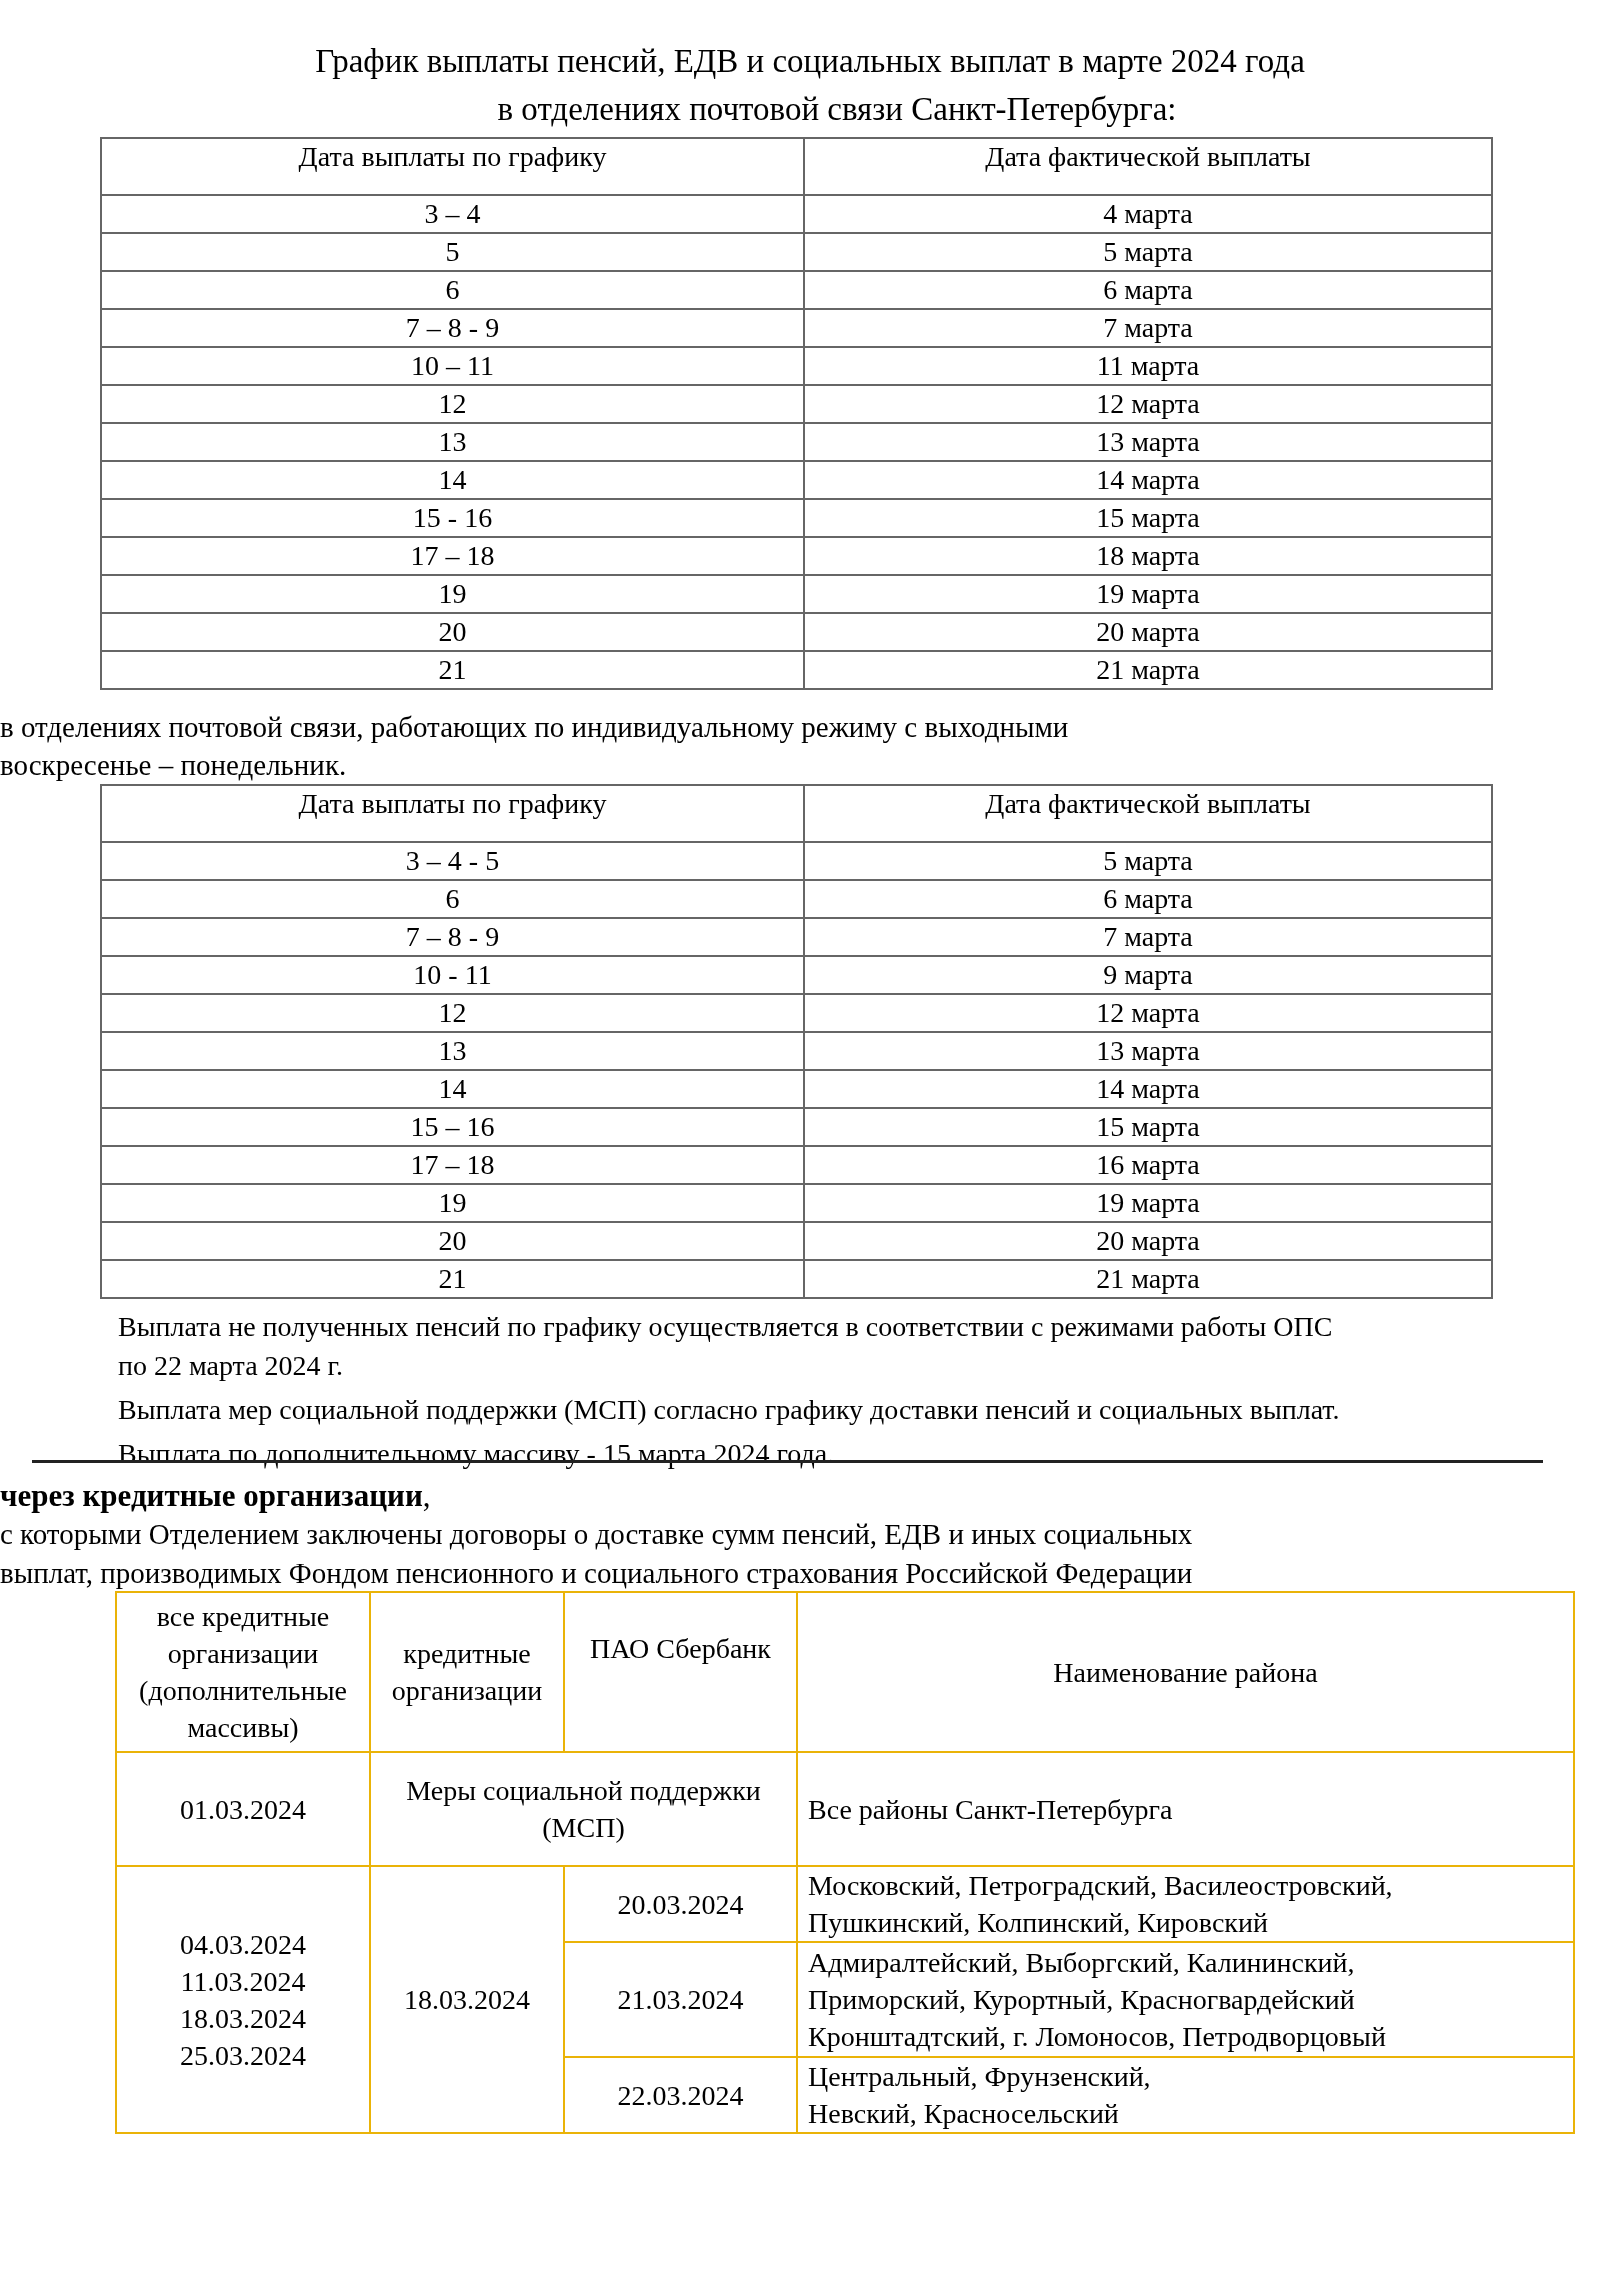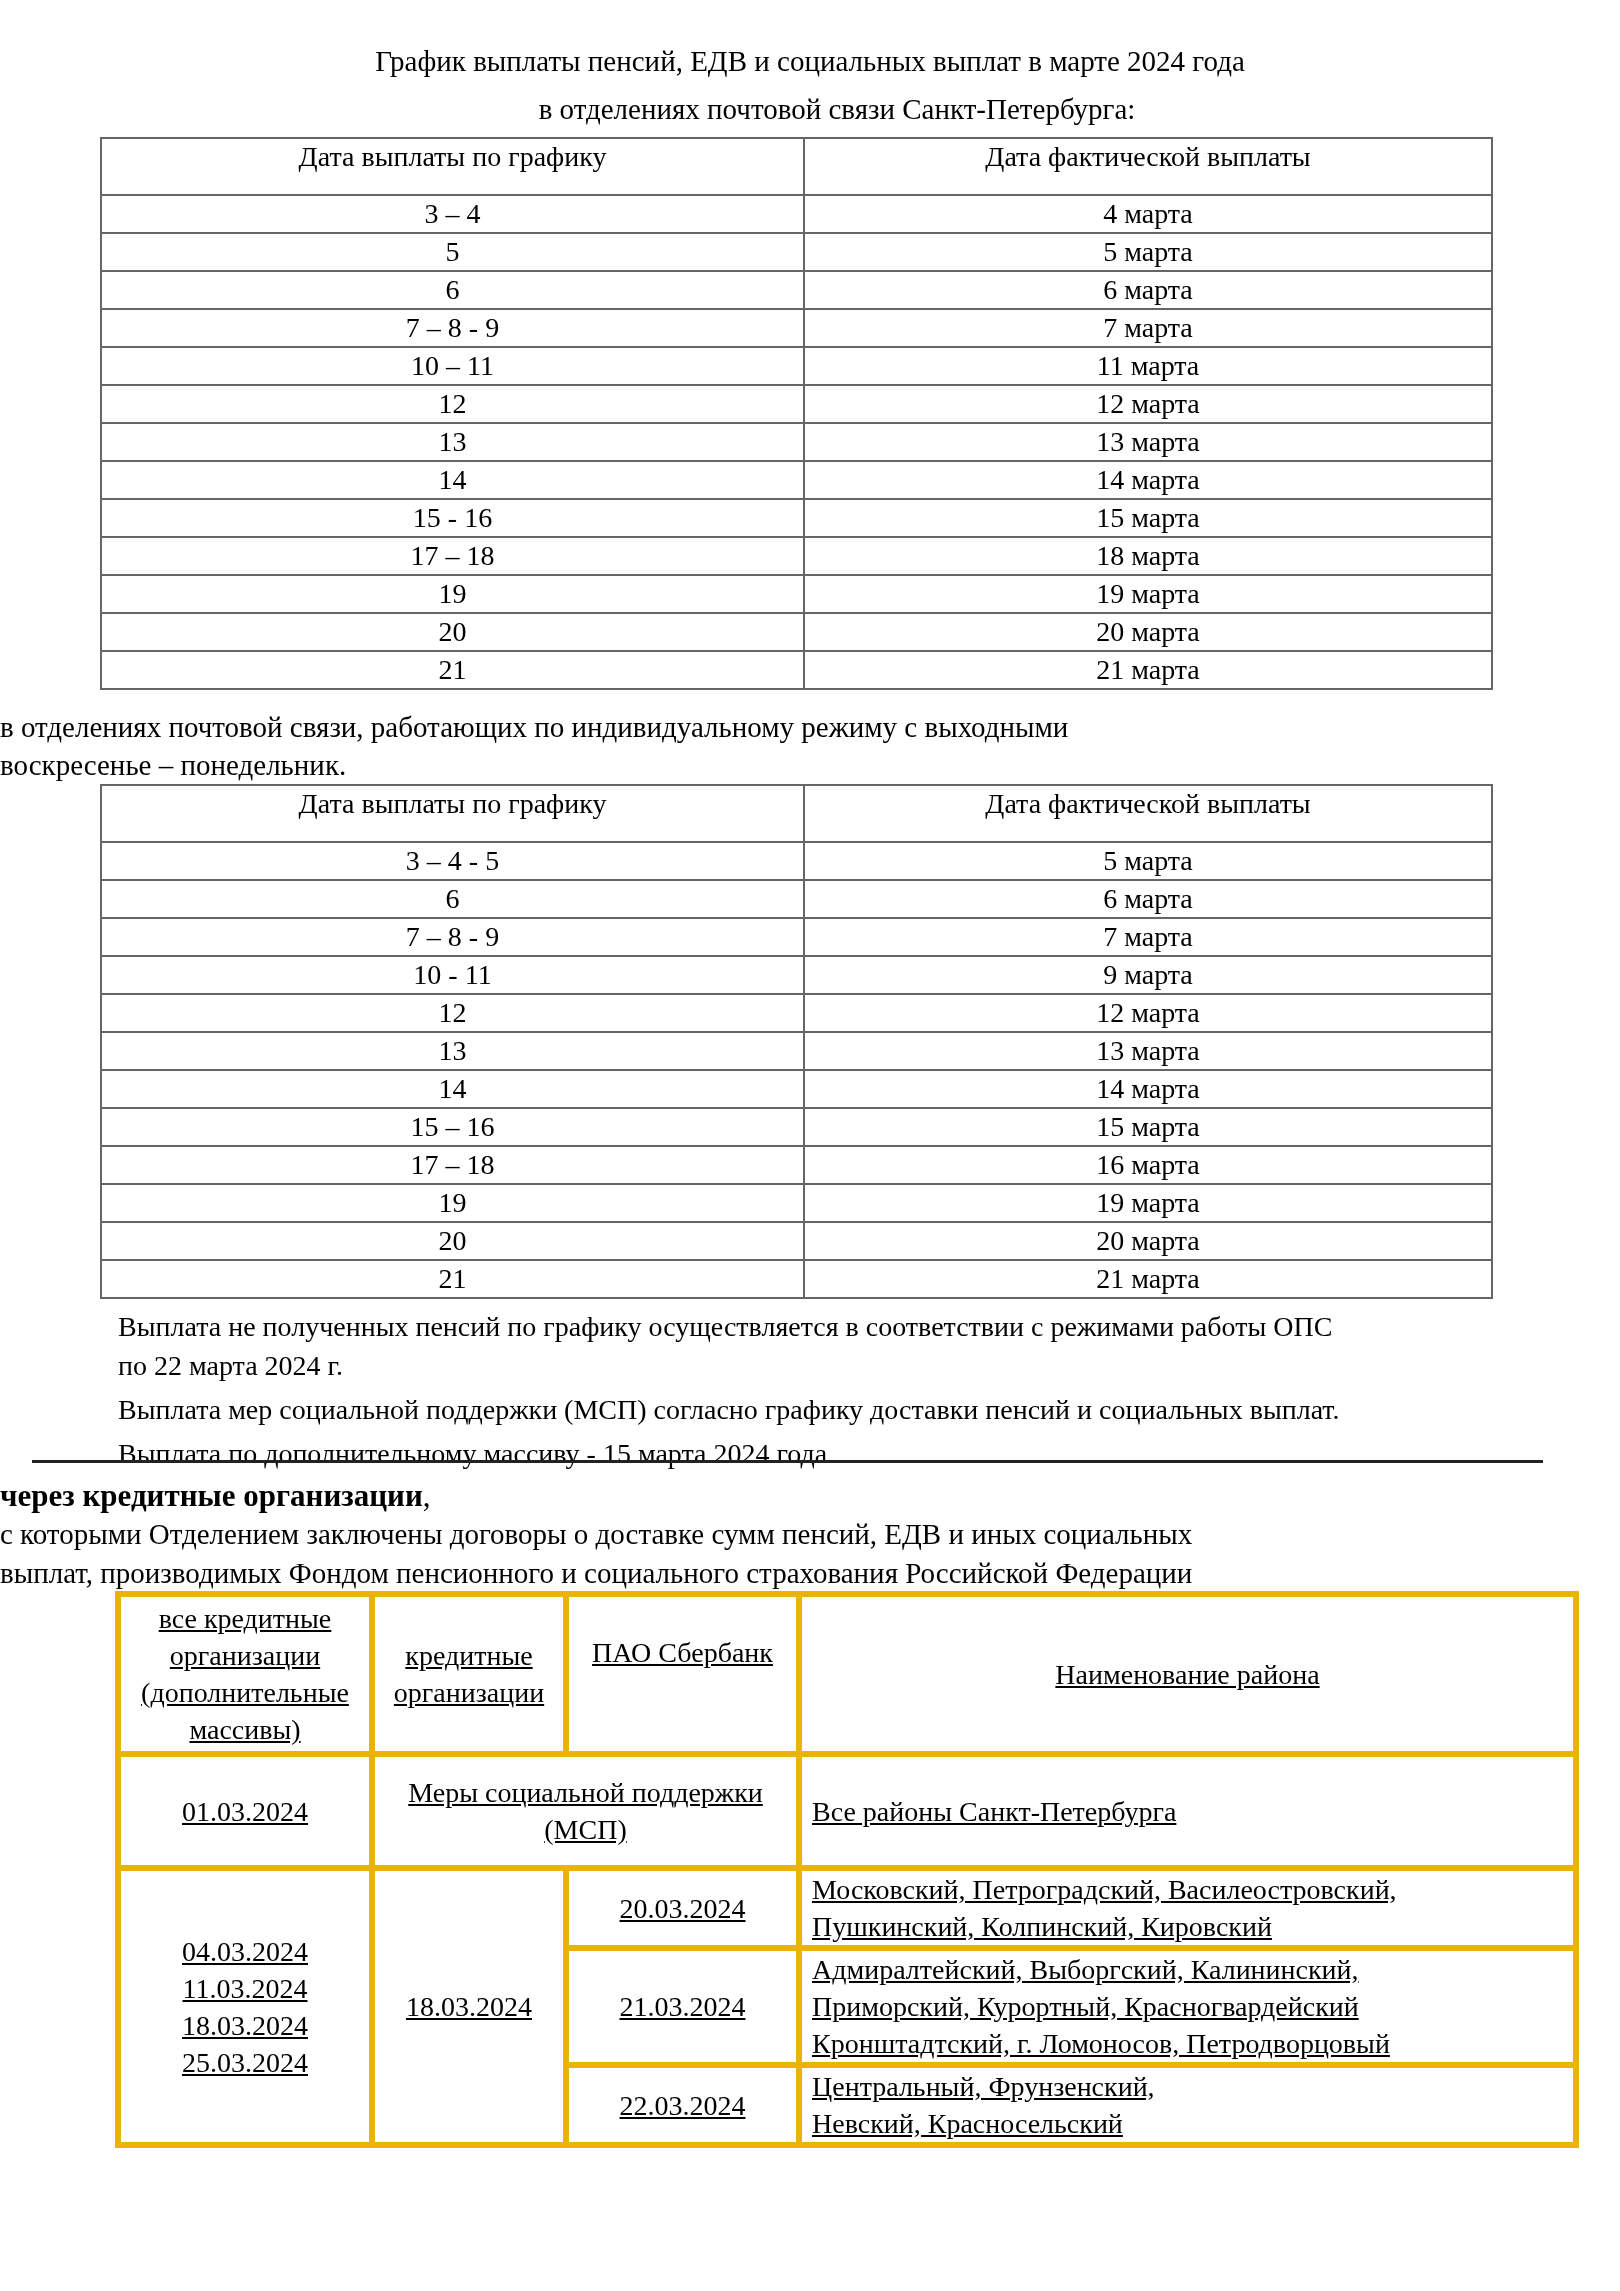--- a/index.html
+++ b/index.html
@@ -1,31 +1,31 @@
 <!DOCTYPE html>
 <html><head>
 <meta charset="utf-8">
 <style>
   html, body { margin: 0; padding: 0; background: #ffffff; }
   body { width: 1620px; height: 2292px; position: relative; overflow: hidden;
          font-family: "Liberation Serif", "DejaVu Serif", serif; color: #000; }
   .abs { position: absolute; }
-  .title { left: 0; width: 1620px; text-align: center; font-size: 29px; line-height: 43px; }
+  .title { left: 0; width: 1620px; text-align: center; font-size: 33px; line-height: 43px; }
   .center-line { left: 0; width: 1620px; text-align: left; font-size: 29px; line-height: 39px; }
   table { border-collapse: collapse; position: absolute; table-layout: fixed; }
   td { border: 2px solid #666; text-align: center; padding: 0; font-size: 28px; vertical-align: middle; }
   .t1 { left: 100px; width: 1391px; }
   .t1 td.h { height: 53px; vertical-align: top; padding-top: 2px; }
   .t1 td.r { height: 36px; line-height: 36px; }
   .para { left: 118px; font-size: 28px; line-height: 39px; white-space: nowrap; }
   .hr { left: 32px; width: 1511px; top: 1460px; height: 2.9px; background: #222; }
   .bold-line { left: 0; width: 1620px; text-align: left; font-size: 31px; line-height: 39px; }
   .bold-line b { font-weight: bold; }
   .t3 { left: 115px; width: 1458px; top: 1591px; }
-  .t3 td { border: 6px solid #eab308; line-height: 37px; text-decoration: underline; }
+  .t3 td { border: 2px solid #eab308; line-height: 37px; }
   .t3 td.left { text-align: left; padding-left: 10px; }
   .t3 td.top { vertical-align: top; }
 </style>
 </head>
 <body>
 
 <div class="abs title" style="top:40px;">График выплаты пенсий, ЕДВ и социальных выплат в марте 2024 года</div>
 <div class="abs title" style="top:88px;padding-left:27px;">в отделениях почтовой связи Санкт-Петербурга:</div>
 
 <table class="t1" style="top:137px;">

